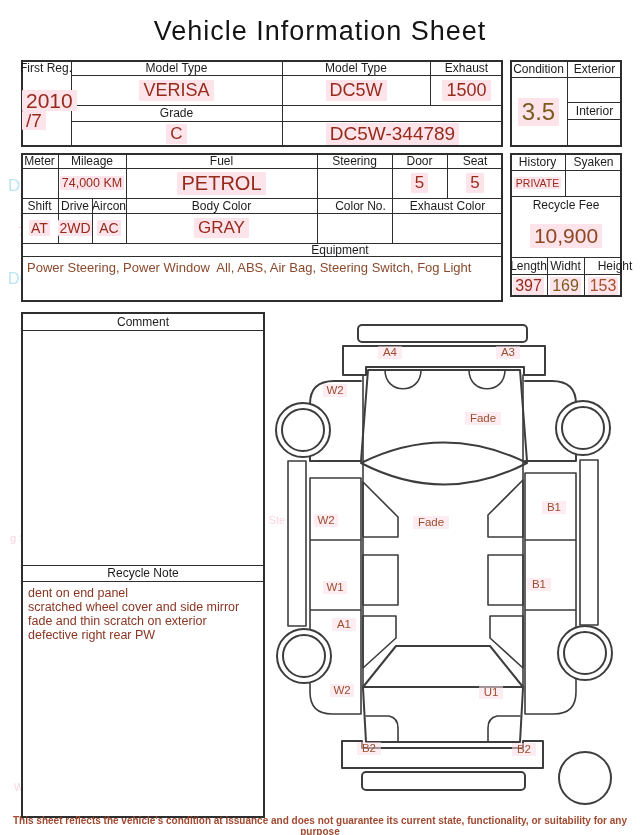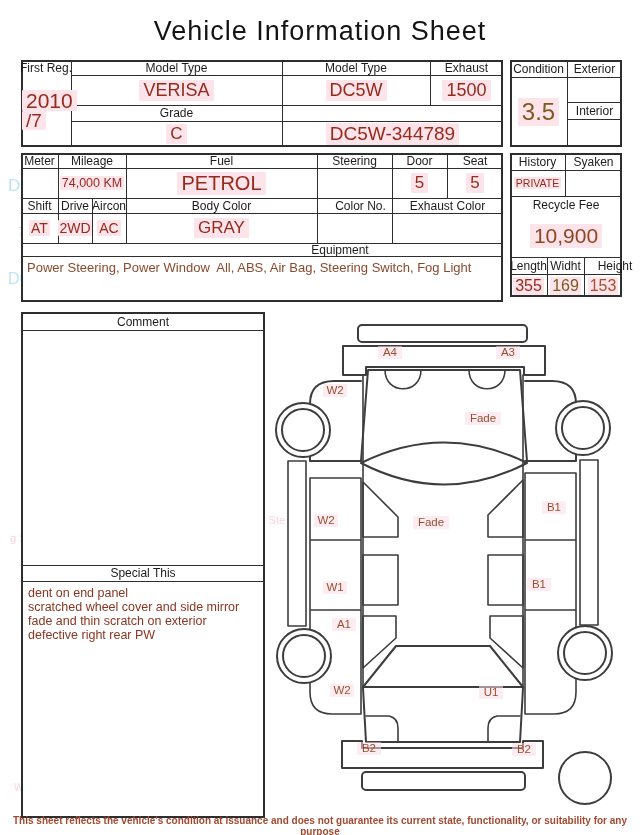--- a/index.html
+++ b/index.html
@@ -184,35 +184,35 @@
     </div>
   <div class="cell" style="left:565px;top:170px;width:57px;height:26px;"></div>
   <div class="cell hdr" style="left:510px;top:196px;width:112px;height:18px;">Recycle Fee</div>
   <div class="cell rust" style="left:510px;top:214px;width:112px;height:43px;font-size:21px;">
       <span class="hl">10,900</span>
     </div>
   <div class="cell hdr" style="left:510px;top:257px;width:37px;height:17px;">Length</div>
   <div class="cell hdr" style="left:547px;top:257px;width:37px;height:17px;">Widht</div>
   <div class="cell hdr" style="left:584px;top:257px;width:38px;height:17px;margin-left:12px;">Height</div>
   <div class="cell red" style="left:510px;top:274px;width:37px;height:23px;font-size:16px;">
-      <span class="hl" style="padding:0 2px;">355</span>
+      <span class="hl" style="padding:0 2px;">397</span>
     </div>
   <div class="cell brown" style="left:547px;top:274px;width:37px;height:23px;font-size:16px;">
       <span class="hl" style="padding:0 2px;">169</span>
     </div>
   <div class="cell orange" style="left:584px;top:274px;width:38px;height:23px;font-size:16px;">
       <span class="hl" style="padding:0 2px;">153</span>
     </div>
 
   <div class="obox" style="left:21px;top:312px;width:244px;height:506px;"></div>
   <div class="ln" style="left:21px;top:330px;width:244px;height:1px;"></div>
   <div class="ln" style="left:21px;top:565px;width:244px;height:1px;"></div>
   <div class="ln" style="left:21px;top:581px;width:244px;height:1px;"></div>
   <div class="cell hdr" style="left:21px;top:313px;width:244px;height:17px;">Comment</div>
-  <div class="cell hdr" style="left:21px;top:565px;width:244px;height:16px;">Special This</div>
+  <div class="cell hdr" style="left:21px;top:565px;width:244px;height:16px;">Recycle Note</div>
   <div class="notes" style="left:28px;top:586px;width:232px;">
     <div>dent on end panel</div>
     <div>scratched wheel cover and side mirror</div>
     <div>fade and thin scratch on exterior</div>
     <div>defective right rear PW</div>
   </div>
 
   <svg style="position:absolute;left:270px;top:310px;" width="372" height="508" viewBox="0 0 372 508">
 
     <rect class="car" x="88" y="15" width="169" height="17" rx="4"></rect>

